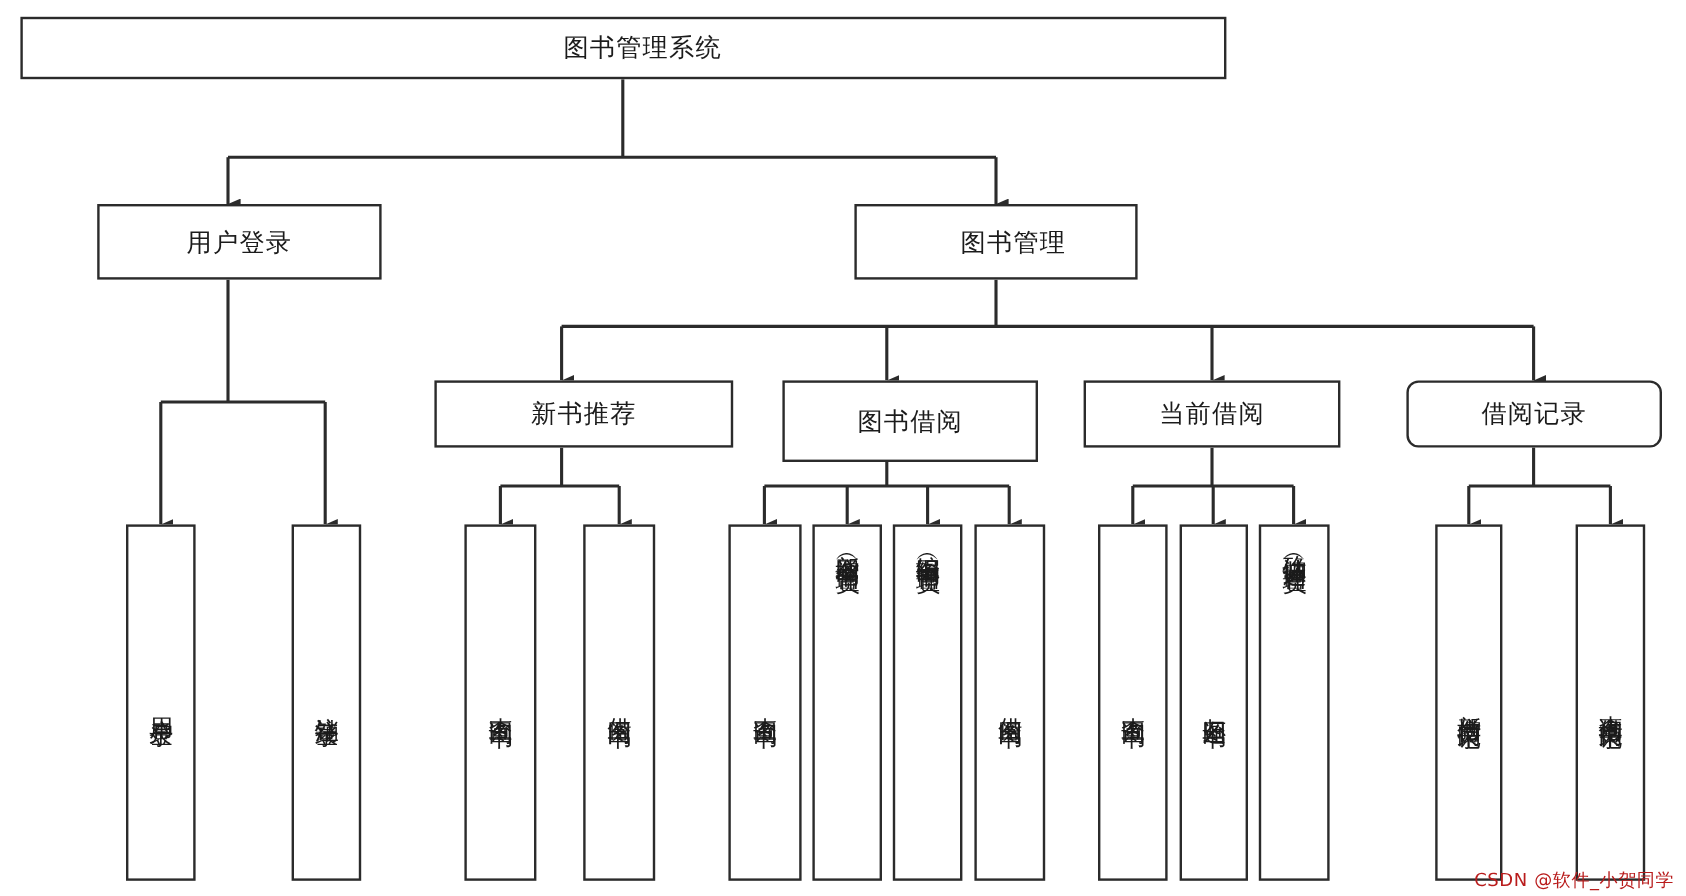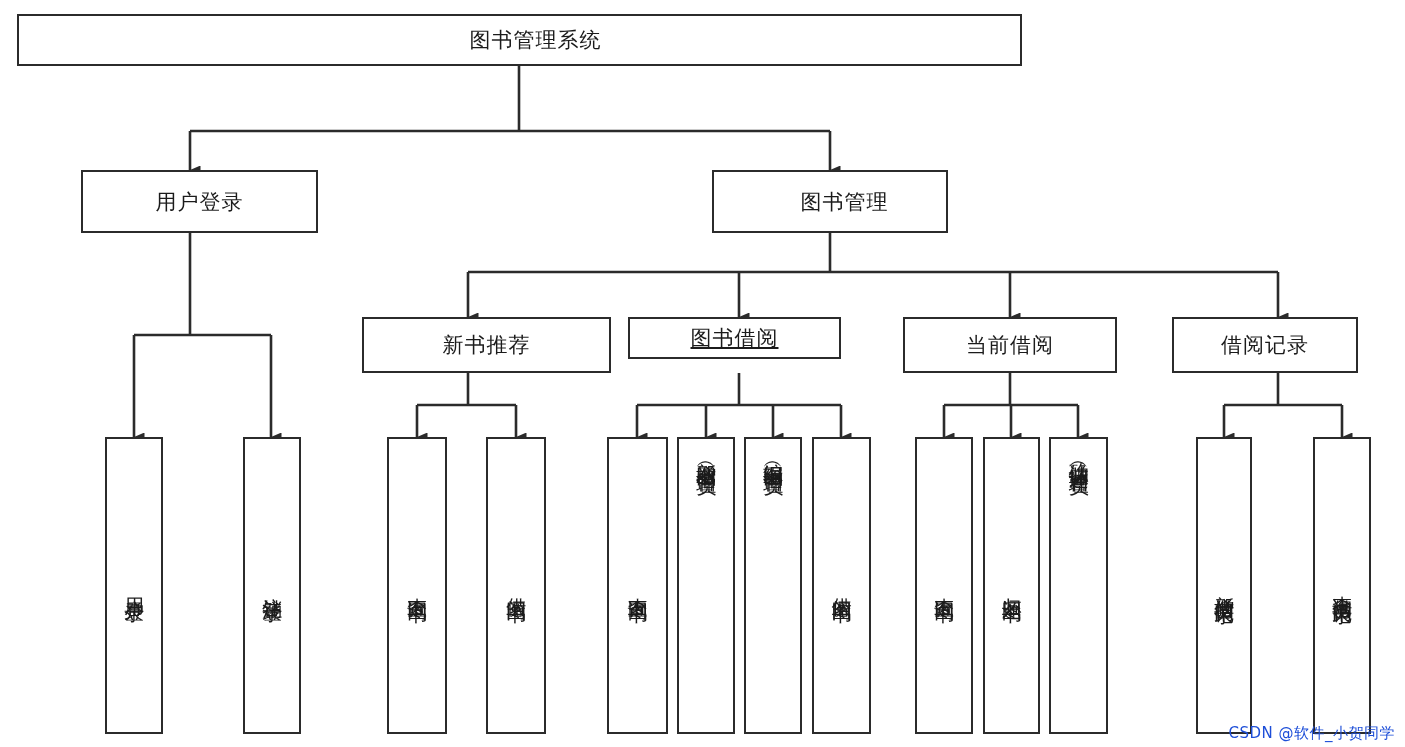--- a/index.html
+++ b/index.html
@@ -6,21 +6,21 @@
   html,body{margin:0;padding:0;background:#ffffff;}
   body{font-family:"DejaVu Sans","Liberation Sans",sans-serif;}
   #canvas{position:relative;width:1405px;height:747px;background:#fff;overflow:hidden;}
   #edges{position:absolute;left:0;top:0;width:1405px;height:747px;}
   .node{position:absolute;box-sizing:border-box;border:2.5px solid #2b2b2b;background:#ffffff;
         display:flex;align-items:center;justify-content:center;text-align:center;color:#1b1b1b;}
   .node.h{font-size:21px;letter-spacing:1px;}
   .node.v{writing-mode:vertical-rl;text-orientation:upright;font-size:20px;line-height:1.18;
           letter-spacing:2px;padding:8px 0;justify-content:flex-start;}
   .node.v.mid{justify-content:center;}
-  #watermark{position:absolute;right:10px;bottom:4px;font-size:15px;color:#1d4ed8;
+  #watermark{position:absolute;right:10px;bottom:4px;font-size:15px;color:#b91c1c;
              letter-spacing:0.5px;white-space:nowrap;}
 </style>
 </head>
 <body>
 
 <div id="canvas">
 
   <svg id="edges" viewBox="0 0 1405 747">
     <defs>
       <marker id="ah" markerWidth="10" markerHeight="11" refX="4.5" refY="10.5" orient="auto" markerUnits="userSpaceOnUse">
@@ -70,23 +70,23 @@
       <path d="M1342,405 L1342,437" marker-end="url(#ah)"></path>
     </g>
   </svg>
 
   <div class="node h" style="left:17px;top:14px;width:1005px;height:52px;padding-left:32px;">图书管理系统</div>
 
   <div class="node h" style="left:81px;top:170px;width:237px;height:63px;">用户登录</div>
   <div class="node h" style="left:712px;top:170px;width:236px;height:63px;padding-left:29px;">图书管理</div>
 
   <div class="node h" style="left:362px;top:317px;width:249px;height:56px;">新书推荐</div>
-  <div class="node h" style="left:628px;top:317px;width:213px;height:42px;text-decoration:underline;">图书借阅</div>
+  <div class="node h" style="left:652px;top:317px;width:213px;height:68px;">图书借阅</div>
   <div class="node h" style="left:903px;top:317px;width:214px;height:56px;">当前借阅</div>
-  <div class="node h" style="left:1172px;top:317px;width:186px;height:56px;">借阅记录</div>
+  <div class="node h" style="left:1172px;top:317px;width:213px;height:56px;border-radius:10px;">借阅记录</div>
 
   <div class="node v mid" style="left:105px;top:437px;width:58px;height:297px;">用户登录</div>
   <div class="node v mid" style="left:243px;top:437px;width:58px;height:297px;">注销登录</div>
 
   <div class="node v mid" style="left:387px;top:437px;width:60px;height:297px;">查询图书</div>
   <div class="node v mid" style="left:486px;top:437px;width:60px;height:297px;">借阅图书</div>
 
   <div class="node v mid" style="left:607px;top:437px;width:61px;height:297px;">查询图书</div>
   <div class="node v" style="left:677px;top:437px;width:58px;height:297px;">新增图书（管理员）</div>
   <div class="node v" style="left:744px;top:437px;width:58px;height:297px;">编辑图书（管理员）</div>

